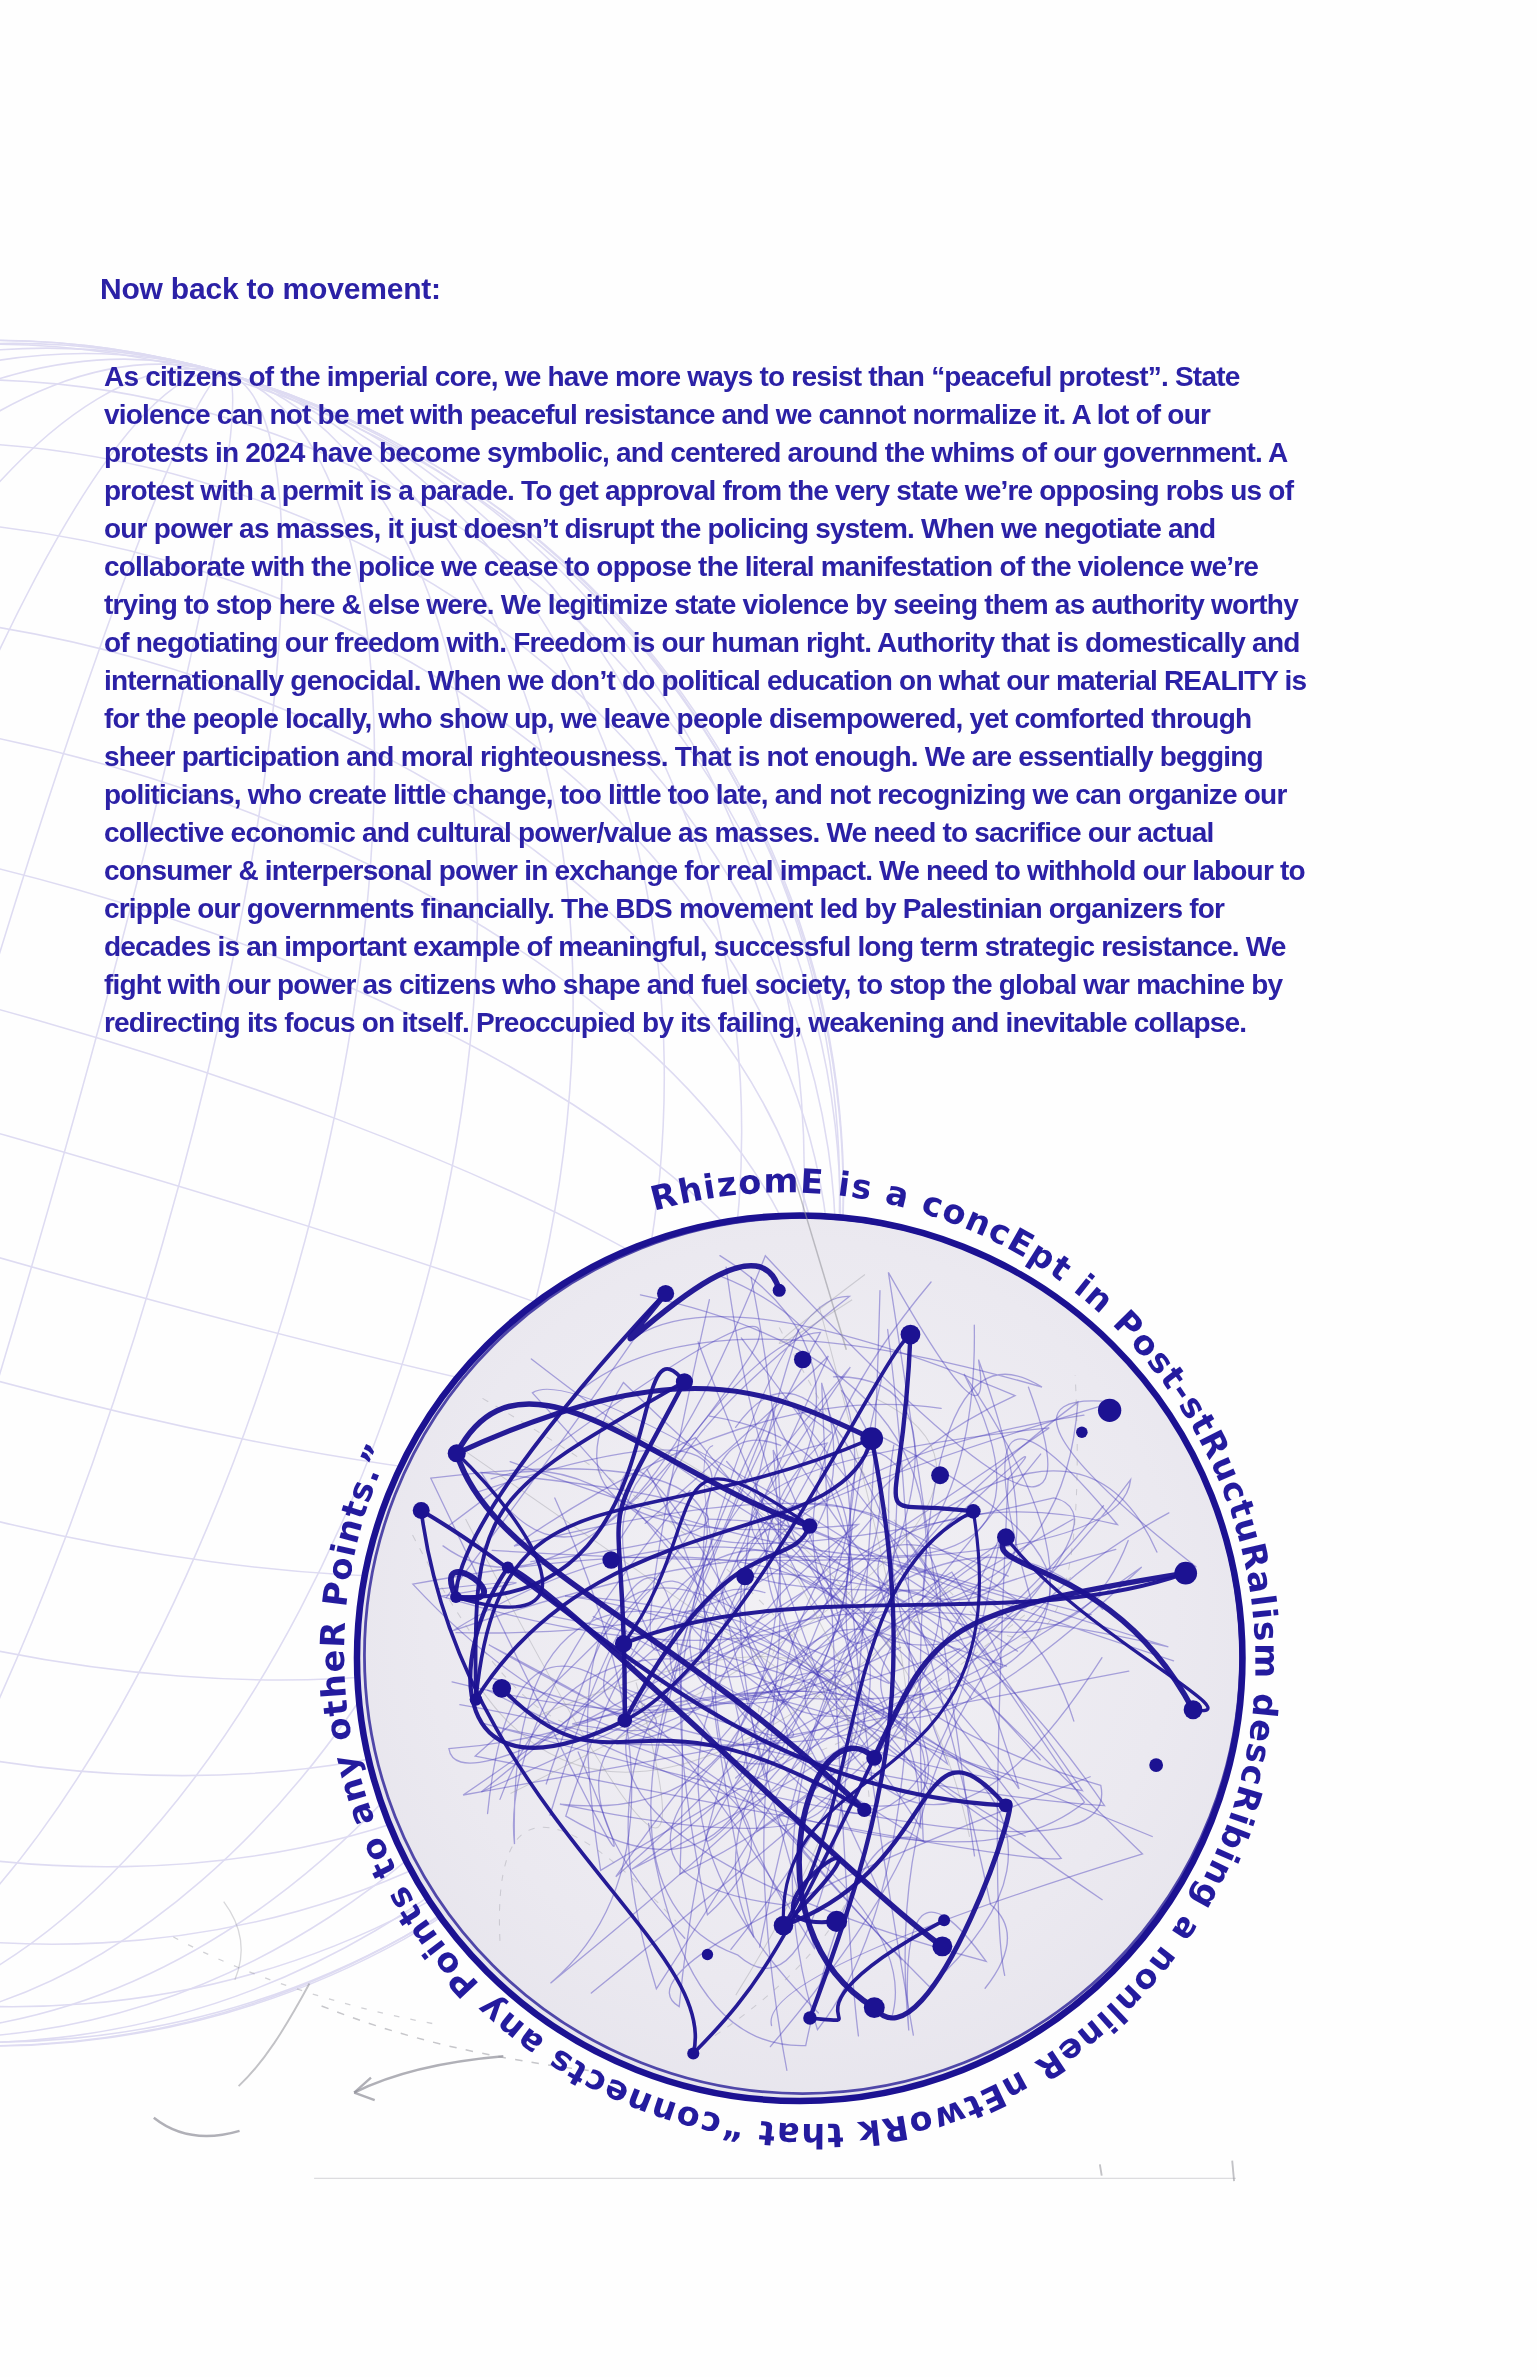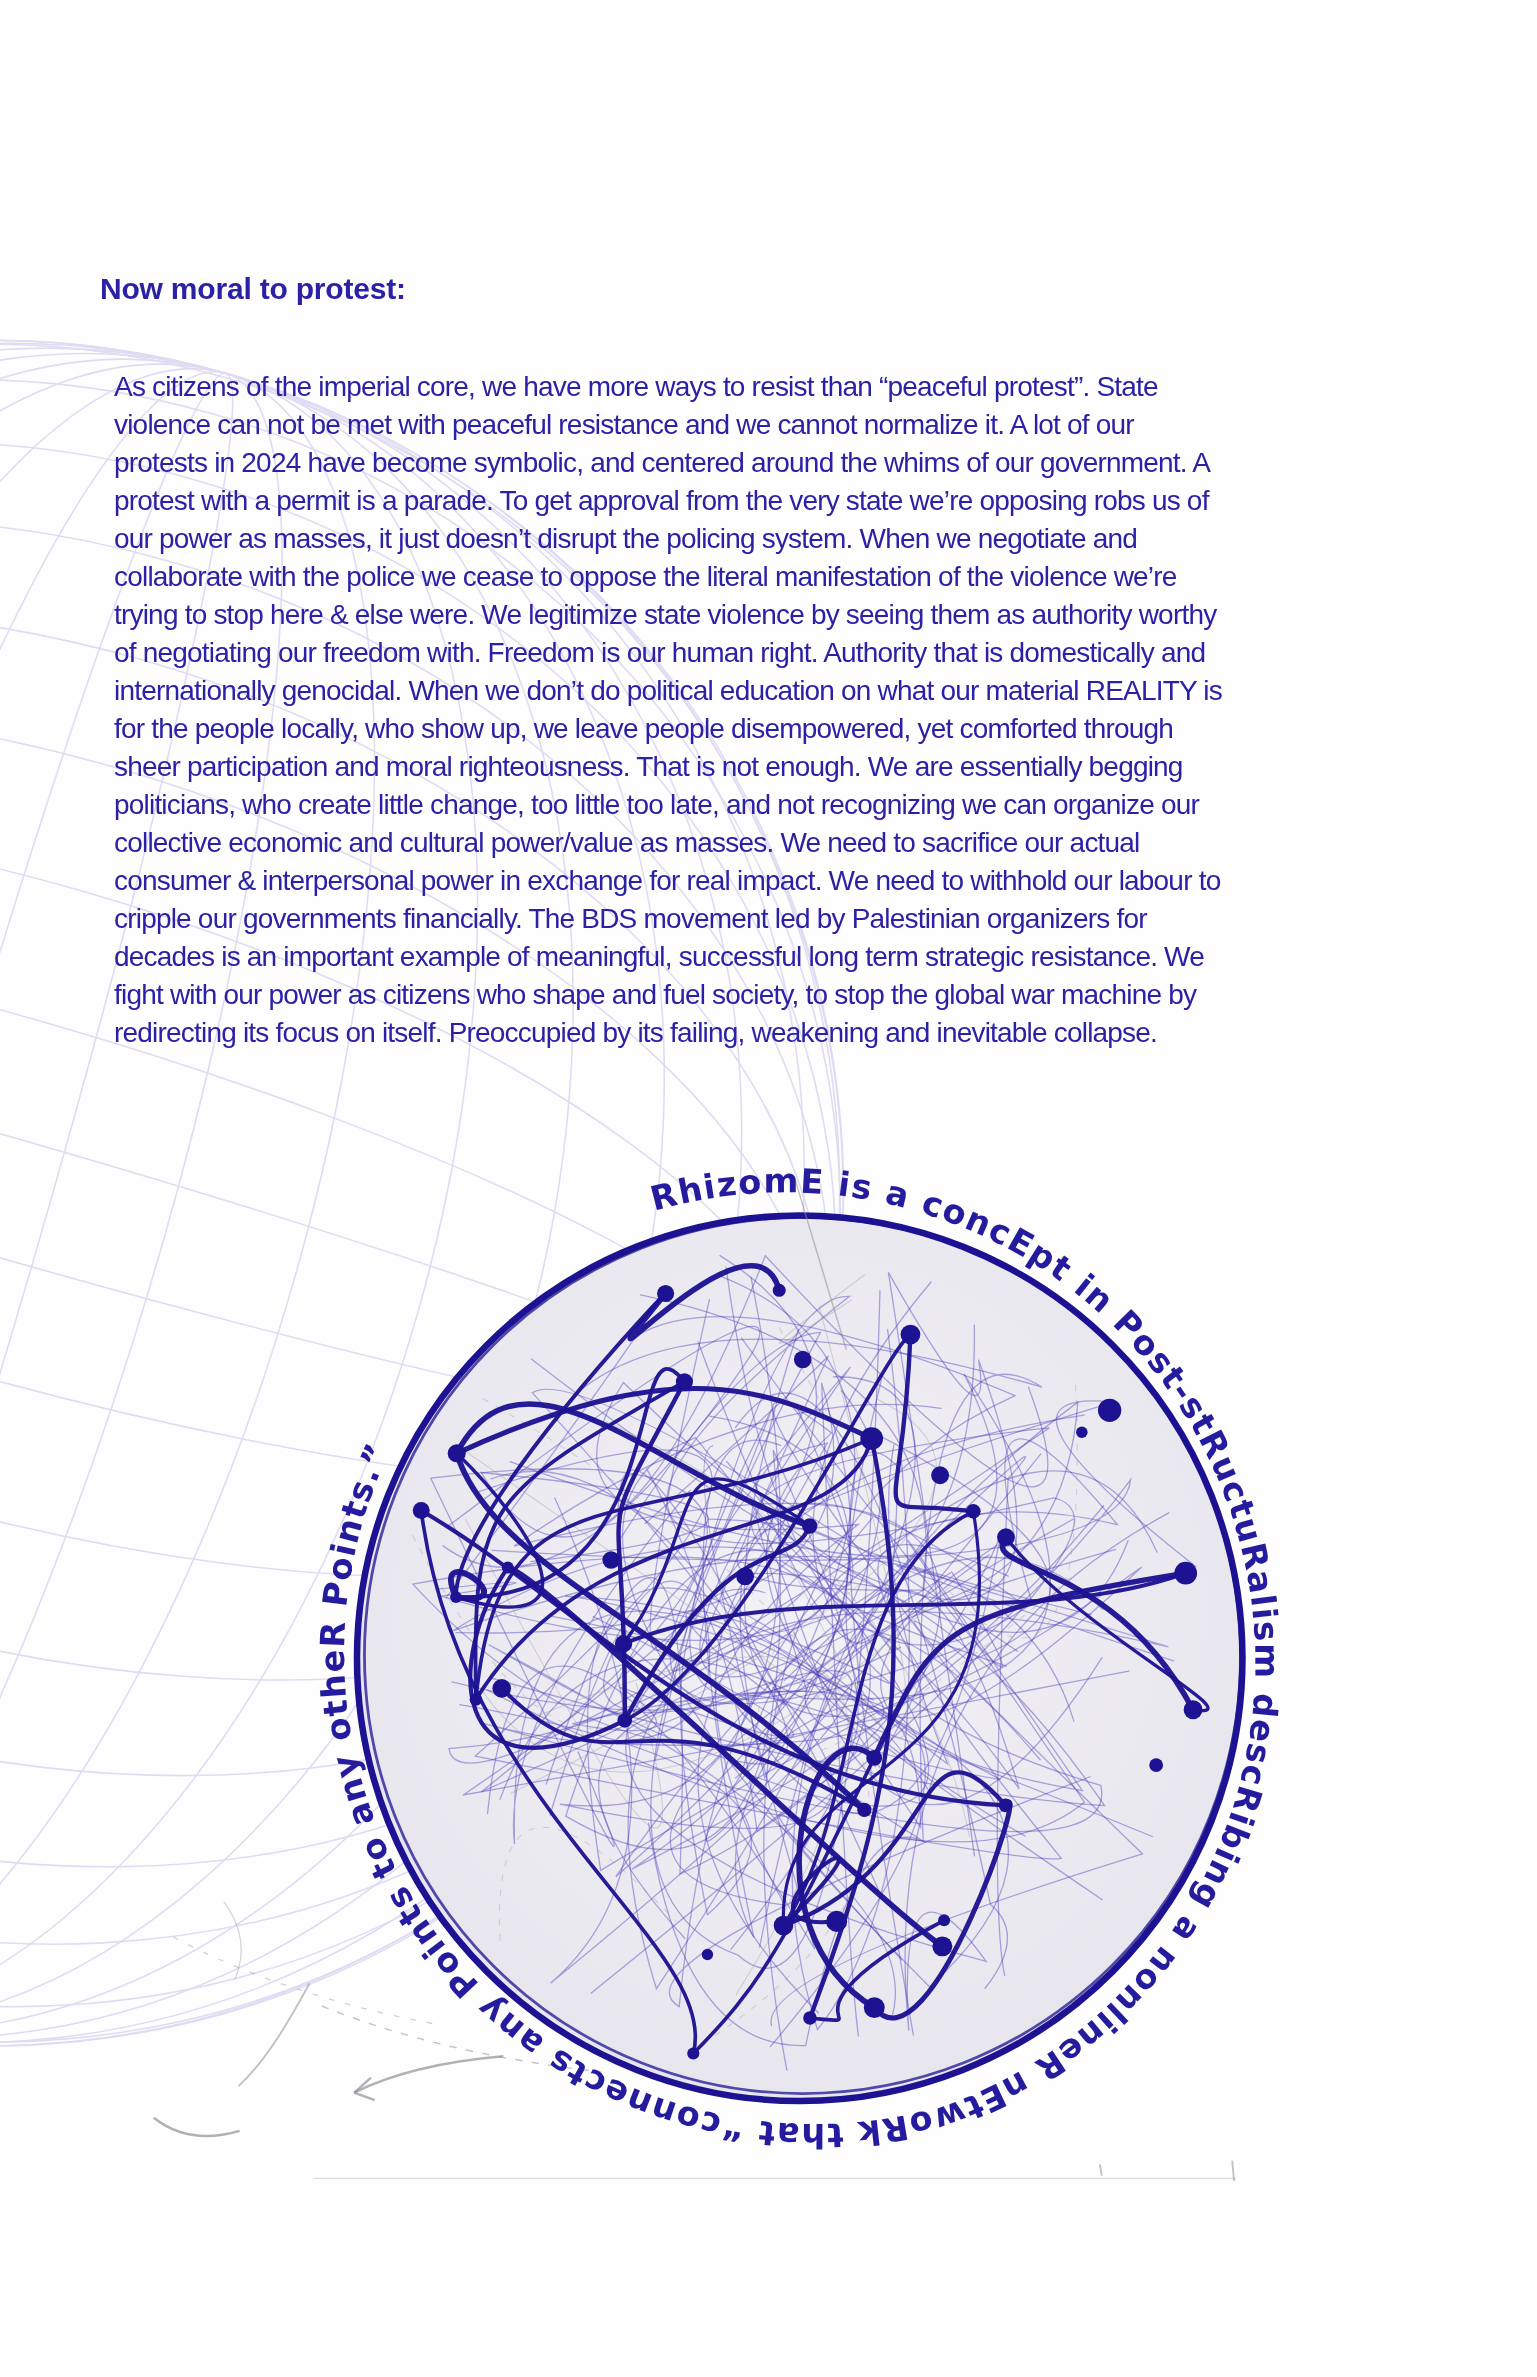--- a/index.html
+++ b/index.html
@@ -10,23 +10,23 @@
     overflow:hidden;
     font-family:"Liberation Sans", sans-serif;
   }
   .decor-svg{position:absolute;left:0;top:0;pointer-events:none;}
   .heading{
     position:absolute;left:100px;top:272px;margin:0;
     font-size:30px;font-weight:700;letter-spacing:-0.2px;
     color:var(--accent,#2b21a6);
   }
   .body-text{
-    position:absolute;left:100px;top:354px;margin:14px;
+    position:absolute;left:100px;top:354px;margin:4px;
     width:1380px;
-    font-size:28px;font-weight:400;line-height:38px;letter-spacing:-0.8px;
+    font-size:28px;font-weight:700;line-height:38px;letter-spacing:-0.8px;
     white-space:pre-line;
     color:var(--accent,#2b21a6);
   }
   .caption-text{
     font-family:"DejaVu Sans", sans-serif;
     font-size:36px;font-weight:700;letter-spacing:1.5px;
   }
 </style>
 </head>
 <body>
@@ -50,21 +50,21 @@
         <ellipse cx="-10" cy="1280" rx="338.55" ry="915"></ellipse>
         <ellipse cx="-10" cy="1280" rx="915" ry="338.55"></ellipse>
         <ellipse cx="-10" cy="1280" rx="192.15" ry="915"></ellipse>
         <ellipse cx="-10" cy="1280" rx="915" ry="192.15"></ellipse>
         <ellipse cx="-10" cy="1280" rx="64.05000000000001" ry="915"></ellipse>
         <ellipse cx="-10" cy="1280" rx="915" ry="64.05000000000001"></ellipse>
         <circle cx="-10" cy="1280" r="915"></circle>
       </g>
     </svg>
 
-  <h1 class="heading">Now moral to protest:</h1>
+  <h1 class="heading">Now back to movement:</h1>
 
   <p class="body-text">As citizens of the imperial core, we have more ways to resist than “peaceful protest”. State
 violence can not be met with peaceful resistance and we cannot normalize it. A lot of our
 protests in 2024 have become symbolic, and centered around the whims of our government. A
 protest with a permit is a parade. To get approval from the very state we’re opposing robs us of
 our power as masses, it just doesn’t disrupt the policing system. When we negotiate and
 collaborate with the police we cease to oppose the literal manifestation of the violence we’re
 trying to stop here &amp; else were. We legitimize state violence by seeing them as authority worthy
 of negotiating our freedom with. Freedom is our human right. Authority that is domestically and
 internationally genocidal. When we don’t do political education on what our material REALITY is

